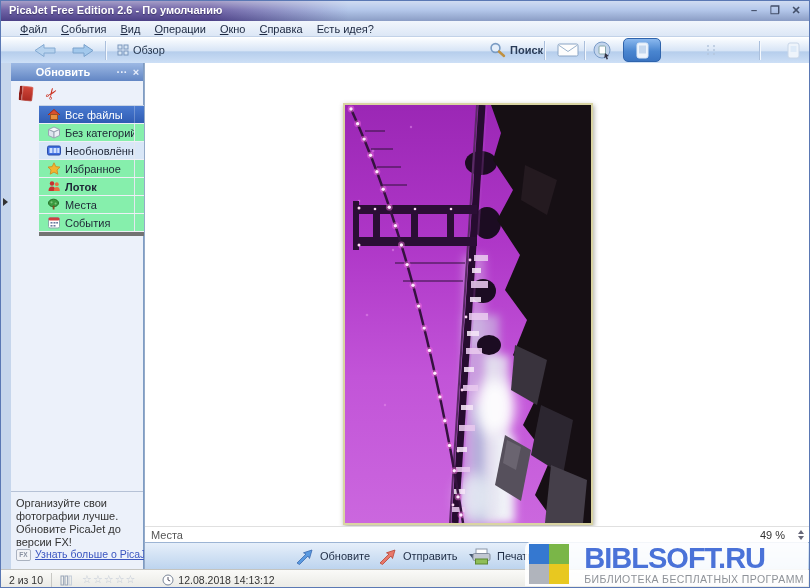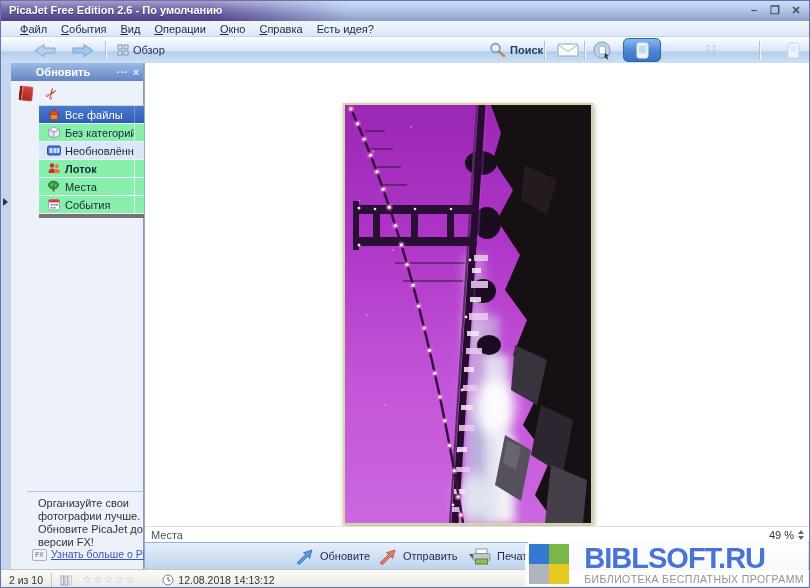--- a/index.html
+++ b/index.html
@@ -61,39 +61,39 @@
   .cat-row .clabel{flex:1;white-space:nowrap;overflow:hidden;color:#1e2636;}
   .cat-row .cright{width:36px;border-left:1px solid #e4e8f0;height:100%;display:flex;align-items:center;justify-content:center;gap:1px;}
   .cat-row.selected{background:linear-gradient(#4a7ad0,#2f5cb4);}
   .cat-row.selected .clabel,.cat-row.selected .ccount{color:#fff;}
   .cat-row.selected .cright{border-left-color:rgba(255,255,255,.25);}
   .cat-row.hl{background:#d9e7f7;}
   .cat-row .bold{font-weight:bold;}
   .ccount{font-size:14px;color:#445;}
   .clip-sub{font-size:8px;color:#778;}
 
-  .promo{position:absolute;left:16px;top:428px;width:100%;height:78px;border-top:1px solid #b6c2d6;
-    padding:5px 4px 0 11px;box-sizing:border-box;color:#333;line-height:13px;}
+  .promo{position:absolute;left:0;top:428px;width:100%;height:78px;border-top:1px solid #b6c2d6;
+    padding:5px 4px 0 5px;box-sizing:border-box;color:#333;line-height:13px;}
   .promo-links{position:absolute;left:5px;top:56px;display:flex;flex-direction:column;gap:7px;}
   .plink{display:flex;align-items:center;gap:4px;}
   .plink a{color:#3a55c0;text-decoration:underline;white-space:nowrap;font-size:10.5px;}
   .fx-badge{display:inline-block;width:13px;height:10px;line-height:10px;text-align:center;
     font-size:6.5px;font-weight:bold;color:#8890a0;background:#f2f3f6;border:1px solid #aab2c0;border-radius:2px;}
 
   .main{position:absolute;left:143px;top:62px;width:667px;height:506px;background:#fff;
     border-left:1px solid #94aac8;border-right:1px solid #b0c0d8;box-sizing:border-box;}
   .canvas{position:absolute;left:0;top:0;width:100%;height:463px;background:#fff;}
   .photo{position:absolute;left:198px;top:40px;width:246px;height:418px;
     border:2px solid #d9d4a2;box-shadow:1px 2px 5px rgba(70,70,50,.45);}
   .photo svg{display:block;}
 
   .caption{position:absolute;left:0;top:463px;width:100%;height:16px;background:#fff;
     border-top:1px solid #e0e0e0;display:flex;align-items:center;box-sizing:border-box;padding:0 6px;color:#555;}
   .caption .spacer{flex:1;}
-  .zoomval{color:#333;margin-right:4px;}
+  .zoomval{color:#333;margin-right:13px;}
   .spin{display:flex;flex-direction:column;gap:2px;}
   .spin i{width:0;height:0;border-left:3px solid transparent;border-right:3px solid transparent;}
   .spin .up{border-bottom:4px solid #667;}
   .spin .dn{border-top:4px solid #667;}
 
   .actionbar{position:absolute;left:0;top:479px;width:100%;height:27px;
     background:linear-gradient(#e6effa,#bdd4ee);border-top:1px solid #9cb4d4;box-sizing:border-box;}
   .act{position:absolute;top:3px;height:20px;display:flex;align-items:center;gap:5px;color:#1e2c44;}
   .dd-arrow{width:0;height:0;border-left:4px solid transparent;border-right:4px solid transparent;border-top:5px solid #44566e;margin-left:6px;}
 
@@ -258,20 +258,31 @@
           <rect x="0.5" y="2" width="13" height="9" rx="1.5" fill="#3f6ee0" stroke="#2a4ca8"></rect>
           <rect x="2.5" y="4" width="3" height="5" fill="#cfe0ff"></rect>
           <rect x="6.5" y="4" width="3" height="5" fill="#cfe0ff"></rect>
           <rect x="10.2" y="4" width="2.3" height="5" fill="#cfe0ff"></rect>
         </svg>
         <span class="clabel">Необновлённые ...</span>
         <span class="cright"></span>
       </div>
 
 
+      <div class="cat-row">
+        <svg class="cicon" viewBox="0 0 14 13">
+          <polygon points="7,0.8 8.8,4.6 13,5.1 10,8 10.8,12.2 7,10.1 3.2,12.2 4,8 1,5.1 5.2,4.6" fill="#f4b430" stroke="#cc8820" stroke-width=".8"></polygon>
+        </svg>
+        <span class="clabel">Избранное</span>
+        <span class="cright">
+          <svg width="9" height="13" viewBox="0 0 9 13" style="transform:rotate(10deg)">
+            <path d="M2.2 3.6 C2.2 1.8 3.2 1 4.4 1 C5.6 1 6.6 1.8 6.6 3.6 L6.6 9.4 C6.6 10.8 5.9 11.8 4.6 11.8 C3.3 11.8 2.6 10.8 2.6 9.4 L2.6 4.6 C2.6 3.8 3.1 3.2 3.9 3.2 C4.7 3.2 5.2 3.8 5.2 4.6 L5.2 9" fill="none" stroke="#8b92a0" stroke-width=".9"></path>
+          </svg>
+        </span>
+      </div>
 
       <div class="cat-row">
         <svg class="cicon" viewBox="0 0 14 13">
           <circle cx="5" cy="3.5" r="2.2" fill="#c83030"></circle>
           <path d="M1.5 11 Q1.5 6.5 5 6.5 Q8.5 6.5 8.5 11 Z" fill="#c83030"></path>
           <circle cx="9.8" cy="4.2" r="1.9" fill="#e87040"></circle>
           <path d="M6.8 11 Q6.8 7 9.8 7 Q12.8 7 12.8 11 Z" fill="#e87040"></path>
         </svg>
         <span class="clabel bold">Лоток</span>
         <span class="cright">

